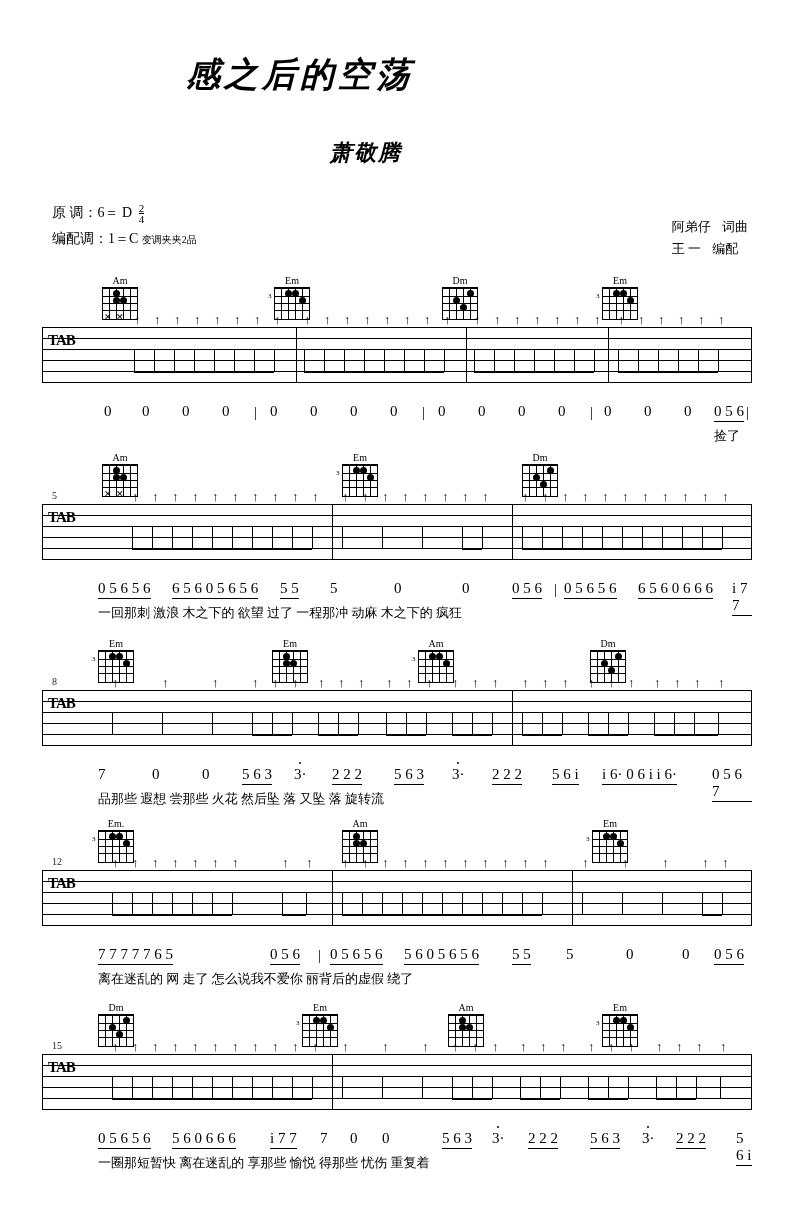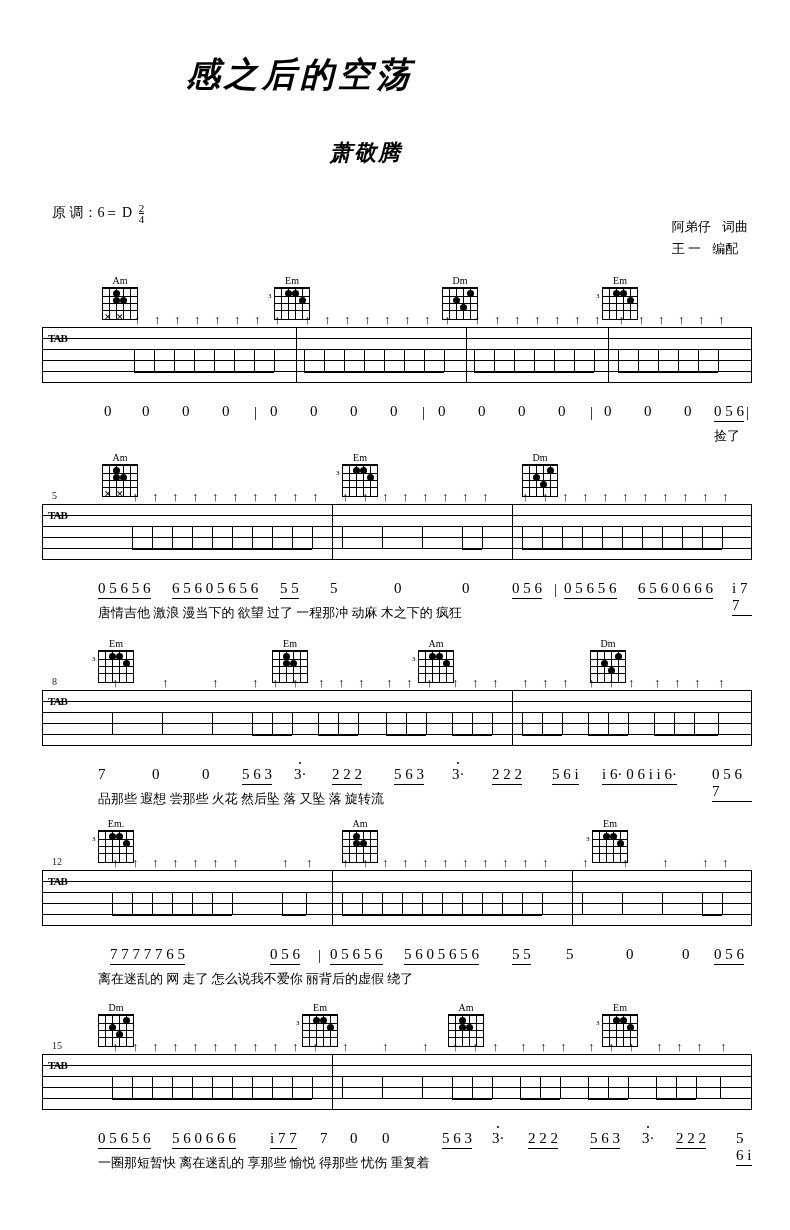--- a/index.html
+++ b/index.html
@@ -55,21 +55,21 @@
   .staff{position:absolute;left:42px;width:710px;height:58px;}
   .staff .line{position:absolute;left:0;width:710px;height:1px;background:#000;}
   .staff .line.l0{top:0px}
   .staff .line.l1{top:11px}
   .staff .line.l2{top:22px}
   .staff .line.l3{top:33px}
   .staff .line.l4{top:44px}
   .staff .line.l5{top:55px}
   .staff .endbar{position:absolute;right:0;top:0;width:1px;height:55px;background:#000;}
   .staff .startbar{position:absolute;left:0;top:0;width:1px;height:55px;background:#000;}
-  .tabword2{position:absolute;left:6px;top:5px;font-size:11px;font-weight:bold;letter-spacing:-1px;}
+  .tabword2{position:absolute;left:6px;top:5px;font-size:15px;font-weight:bold;letter-spacing:-1px;}
 
   
   .barline{position:absolute;top:0;width:1px;height:55px;background:#000;}
 
   
   .strums{position:absolute;left:0;top:-14px;width:100%;height:14px;}
   .arrow{position:absolute;font-size:13px;line-height:13px;color:#000;}
   .xmark{position:absolute;font-size:9px;line-height:9px;color:#000;}
 
   
@@ -107,20 +107,24 @@
   <div class="artist">萧敬腾</div>
 
 
   <div class="keyblock">
     <div class="row">
       <span>原 调：6＝ D</span>
       <span class="frac">
         <span class="num">2</span>
         <span class="den">4</span>
       </span>
+    </div>
+    <div class="row">
+      <span>编配调：1＝C</span>
+      <span class="small">变调夹夹2品</span>
     </div>
   </div>
 
   <div class="credits">
     <div>
       <span>阿弟仔</span>
       <span class="lbl">词曲</span>
     </div>
     <div>
       <span>王 一</span>
@@ -444,21 +448,21 @@
       <span style="left:352px">0</span>
       <span style="left:420px">0</span>
       <span class="u" style="left:470px">0 5 6</span>
       <span class="bar" style="left:512px">|</span>
       <span class="u" style="left:522px">0 5 6 5 6</span>
       <span class="u" style="left:596px">6 5 6 0 6 6 6</span>
       <span class="u" style="left:690px">i 7 7</span>
     </div>
 
     <div class="lyrics" style="top:152px;">
-      <span style="left:56px">唐情吉他 激浪 漫当下的 欲望     过了  一程那冲 动麻 木之下的 疯狂</span>
+      <span style="left:56px">一回那刺 激浪 木之下的 欲望     过了  一程那冲 动麻 木之下的 疯狂</span>
     </div>
   </div>
 
   <div class="system" style="top:638px;">
     <div class="sysnum" style="top:38px;left:52px;">8</div>
 
     <div class="chord" style="left:96px;top:0;">
       <div class="nm">Em</div>
       <div class="grid">
         <div class="v" style="left:6px"></div>
@@ -736,21 +740,21 @@
         <div class="stem" style="left:540px;top:22px;height:22px"></div>
         <div class="stem" style="left:580px;top:22px;height:22px"></div>
         <div class="stem" style="left:620px;top:22px;height:22px"></div>
         <div class="stem" style="left:660px;top:22px;height:22px"></div>
         <div class="stem" style="left:680px;top:22px;height:22px"></div>
         <div class="beam" style="left:660px;top:44px;width:20px"></div>
       </div>
     </div>
 
     <div class="nums" style="top:128px;">
-      <span class="u" style="left:68px">7 7 7 7 7 6 5</span>
+      <span class="u" style="left:56px">7 7 7 7 7 6 5</span>
       <span class="u" style="left:228px">0 5 6</span>
       <span class="bar" style="left:276px">|</span>
       <span class="u" style="left:288px">0 5 6 5 6</span>
       <span class="u" style="left:362px">5 6 0 5 6 5 6</span>
       <span class="u" style="left:470px">5 5</span>
       <span style="left:524px">5</span>
       <span style="left:584px">0</span>
       <span style="left:640px">0</span>
       <span class="u" style="left:672px">0 5 6</span>
     </div>

